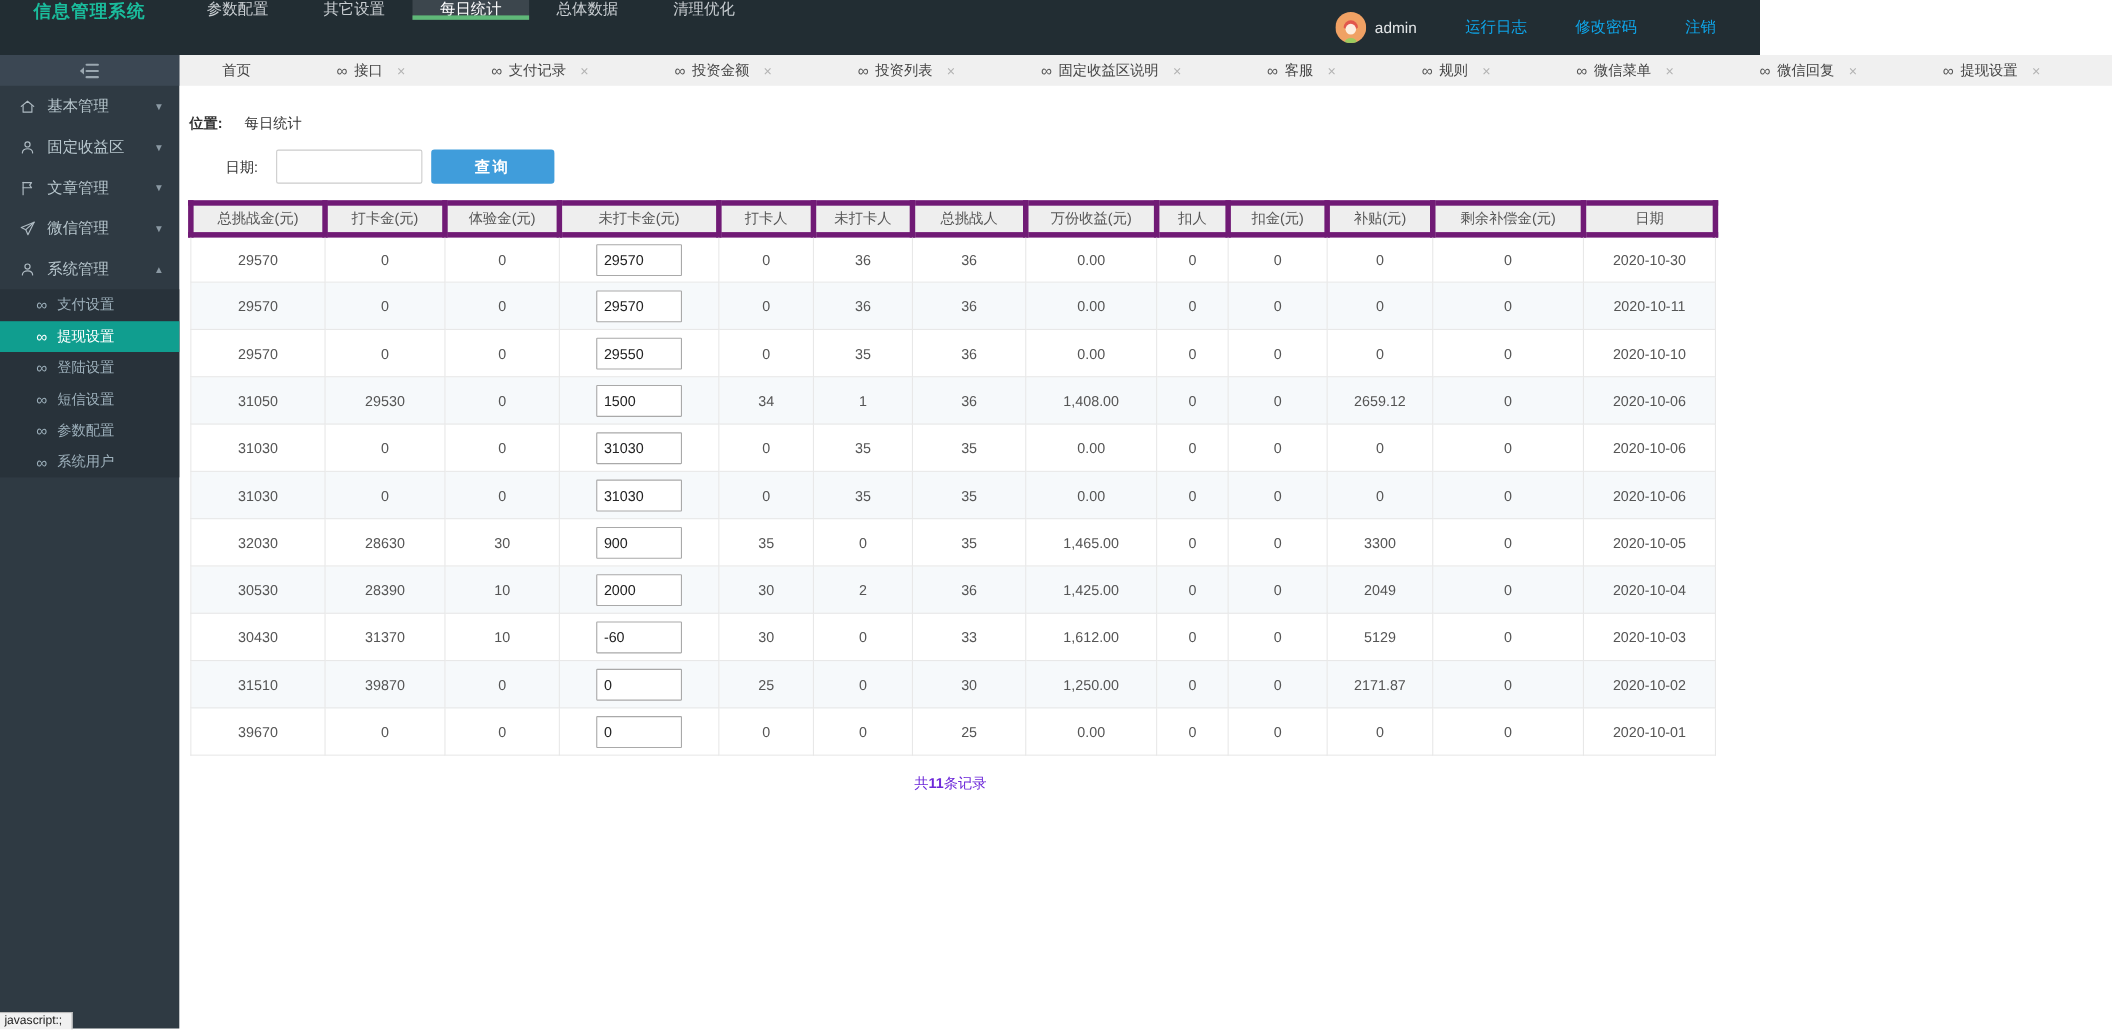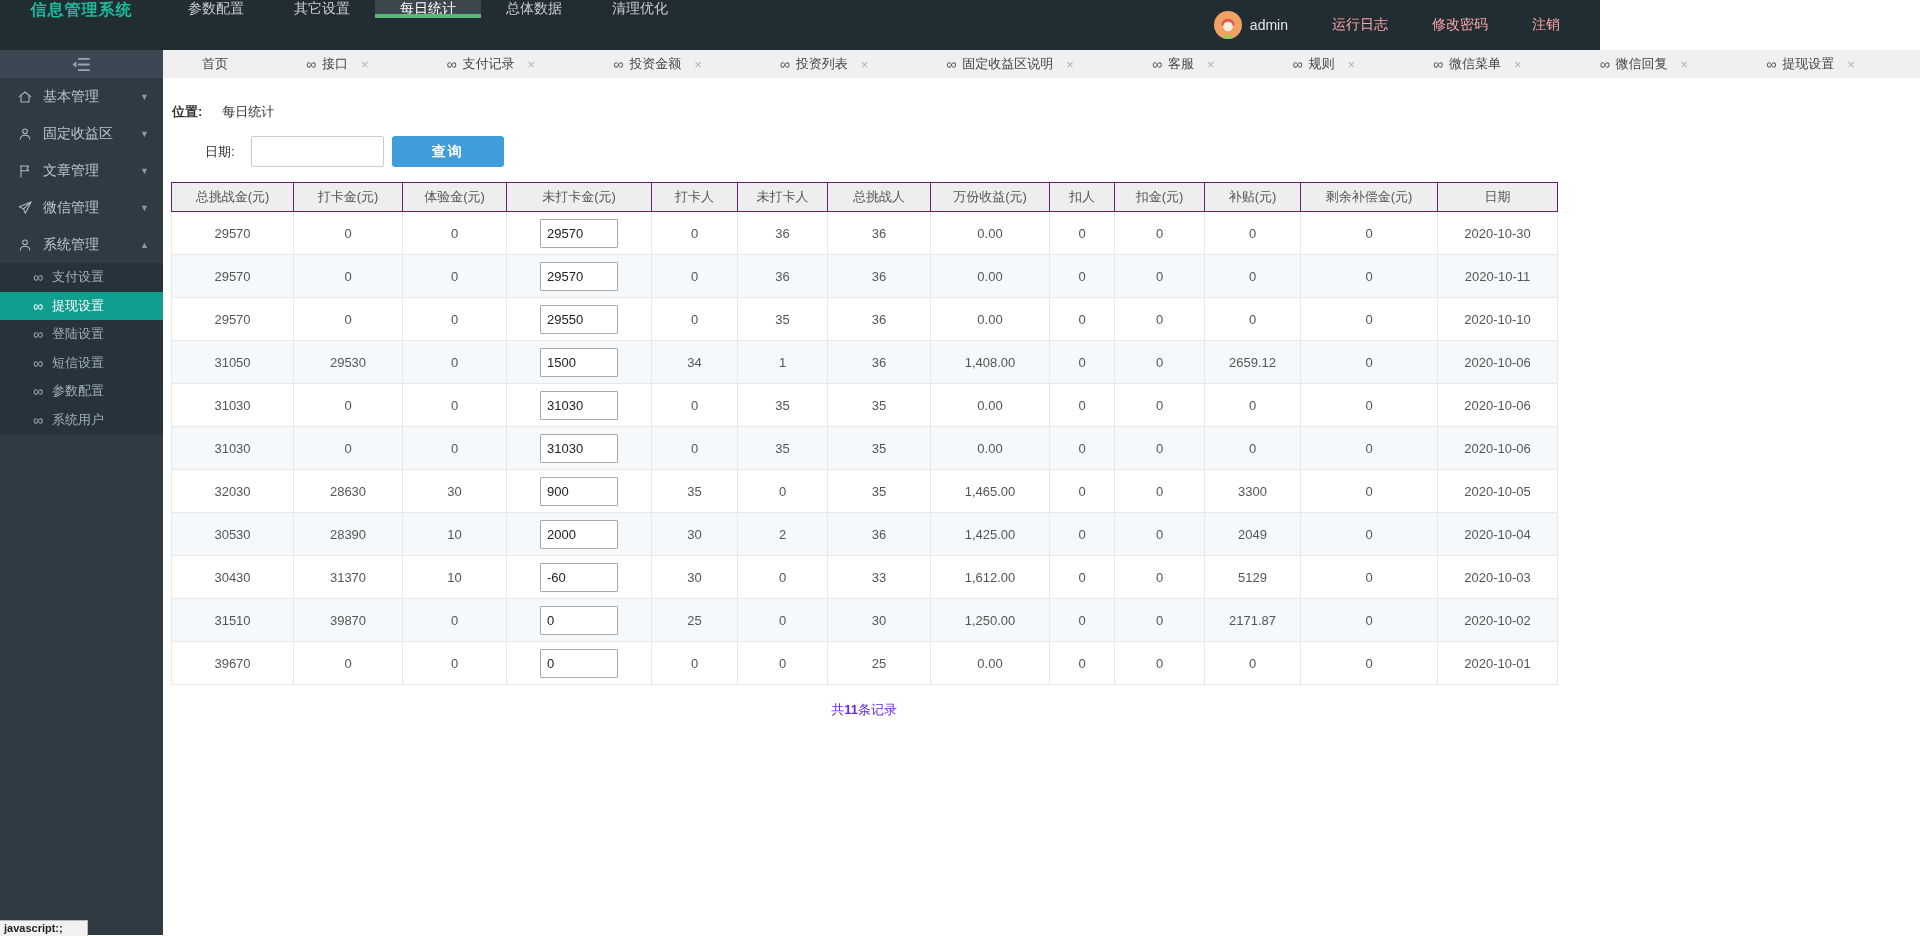--- a/index.html
+++ b/index.html
@@ -9,21 +9,21 @@
 
   
   .navbar { position:absolute; top:0; left:0; width:1600px; height:50px; background:#222d33; display:flex; align-items:flex-start; z-index:20; }
   .brand { width:163px; display:flex; align-items:center; justify-content:center; color:#1abc9c; font-size:16px; font-weight:bold; letter-spacing:1px; }
   .nav-menu { display:flex; }
   .nav-item { display:flex; align-items:center; padding:0 25px; color:#c9ced2; font-size:14px; cursor:pointer; position:relative; }
   .nav-item.active { background:#3c464d; color:#fff; }
   .nav-item.active::after { content:""; position:absolute; left:0; right:0; bottom:0; height:4px; background:#5fb878; }
   .nav-right { margin-left:auto; display:flex; align-items:center; padding-right:18px; }
   .nav-user { display:flex; align-items:center; gap:8px; padding:0 22px; color:#e4e7e9; cursor:pointer; }
-  .nav-action { display:flex; align-items:center; padding:0 22px; color:#fca5a5; font-size:14px; cursor:pointer; height:50px; }
+  .nav-action { display:flex; align-items:center; padding:0 22px; color:#0ea5e9; font-size:14px; cursor:pointer; height:50px; }
 
   
   .sidebar { position:absolute; top:50px; left:0; width:163px; bottom:1px; background:#2f3a43; z-index:10; }
   .side-strip { height:28px; background:#3b4753; display:flex; align-items:center; justify-content:center; color:#9aa7b0; cursor:pointer; }
   .sgroup { display:flex; align-items:center; height:37px; padding:0 14px 0 17px; color:#b8c7ce; font-size:14px; cursor:pointer; gap:9px; }
   .sgroup .sicon { display:flex; width:17px; color:#aebac2; }
   .caret { margin-left:auto; font-size:9px; color:#8b99a3; }
   .subs { background:#28323a; }
   .ssub { display:flex; align-items:center; height:28.5px; padding-left:33px; gap:9px; color:#9db0bb; font-size:13px; cursor:pointer; }
   .ssub .inf { font-size:14px; line-height:1; }
@@ -42,28 +42,28 @@
   .crumb { margin:25px 0 0 9px; font-size:13px; color:#333; }
   .crumb b { margin-right:20px; }
 
   .search-row { margin:15px 0 0 42px; display:flex; align-items:center; }
   .search-row label { font-size:13px; color:#333; margin-right:16px; }
   .date-input { width:133px; height:31px; border:1px solid #ccc; border-radius:2px; padding:0 8px; font-size:13px; font-family:inherit; }
   .query-btn { width:112px; height:31px; margin-left:8px; background:#409ddb; color:#fff; border:none; border-radius:3px; font-size:14px; font-weight:bold; letter-spacing:2px; cursor:pointer; font-family:inherit; }
 
   .table-wrap { margin:15px 0 0 8px; }
   table.data { width:1386px; border-collapse:collapse; table-layout:fixed; }
-  table.data th { height:29px; background:#eeeeee; border:1px solid #701a75; font-weight:normal; font-size:13px; color:#555; text-align:center; }
+  table.data th { height:29px; background:#eeeeee; border:5px solid #701a75; font-weight:normal; font-size:13px; color:#555; text-align:center; }
   table.data td { height:43px; border:1px solid #e8e8e8; font-size:13px; color:#555; text-align:center; }
   tr.striped td { background:#f6f9fb; }
   .cell-input { width:78px; height:29px; border:1px solid #a9a9a9; border-radius:1px; padding:0 6px; font-size:13px; color:#222; font-family:inherit; }
 
   .tfoot { width:1386px; margin:16px 0 0 8px; text-align:center; font-size:13px; color:#6d28d9; }
 
-  .status-bubble { position:absolute; left:0; bottom:0; background:#f1f1f1; border:1px solid #b9b9b9; border-left:none; border-bottom:none; padding:1px 24px 2px 4px; font-size:11px; color:#222; z-index:30;font-weight:bold; }
+  .status-bubble { position:absolute; left:0; bottom:0; background:#f1f1f1; border:1px solid #b9b9b9; border-left:none; border-bottom:none; padding:1px 8px 2px 4px; font-size:11px; color:#222; z-index:30; }
 </style>
 </head>
 <body>
 
 <header class="navbar">
   <div class="brand">信息管理系统</div>
   <nav class="nav-menu">
       <div class="nav-item">
         <span>参数配置</span>
       </div>

